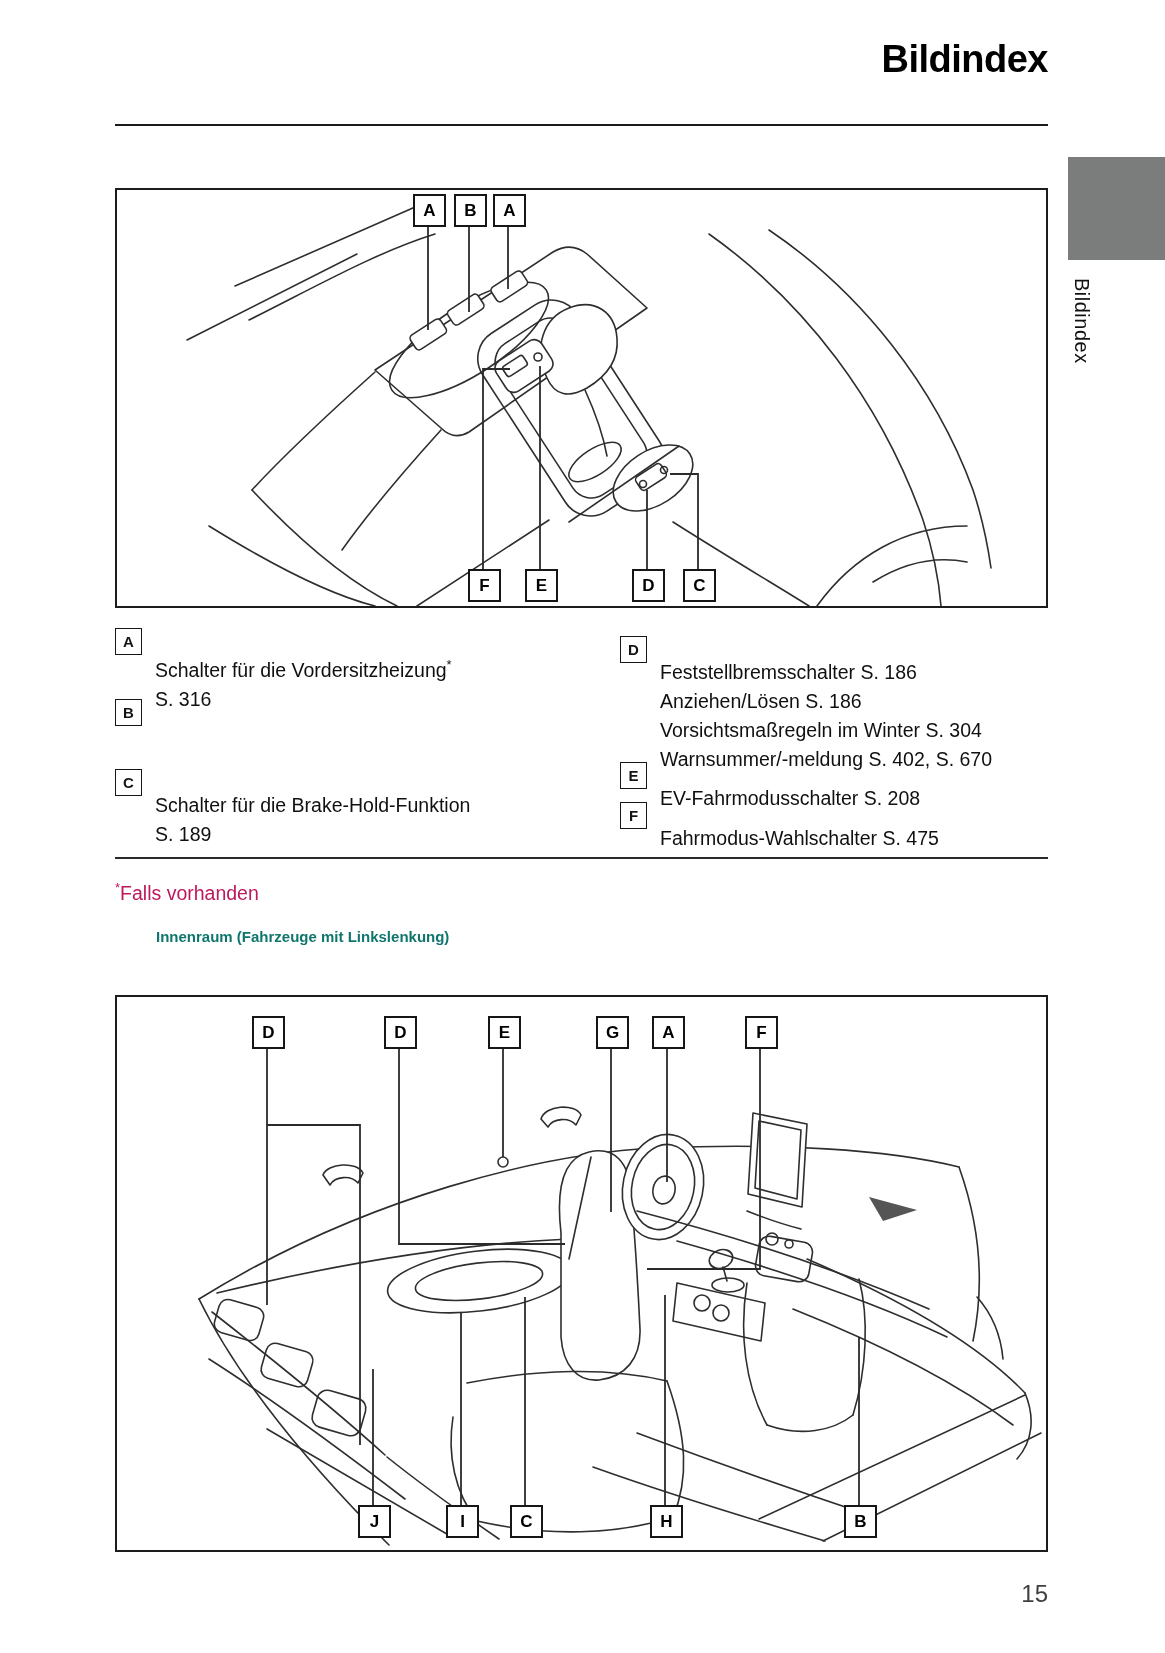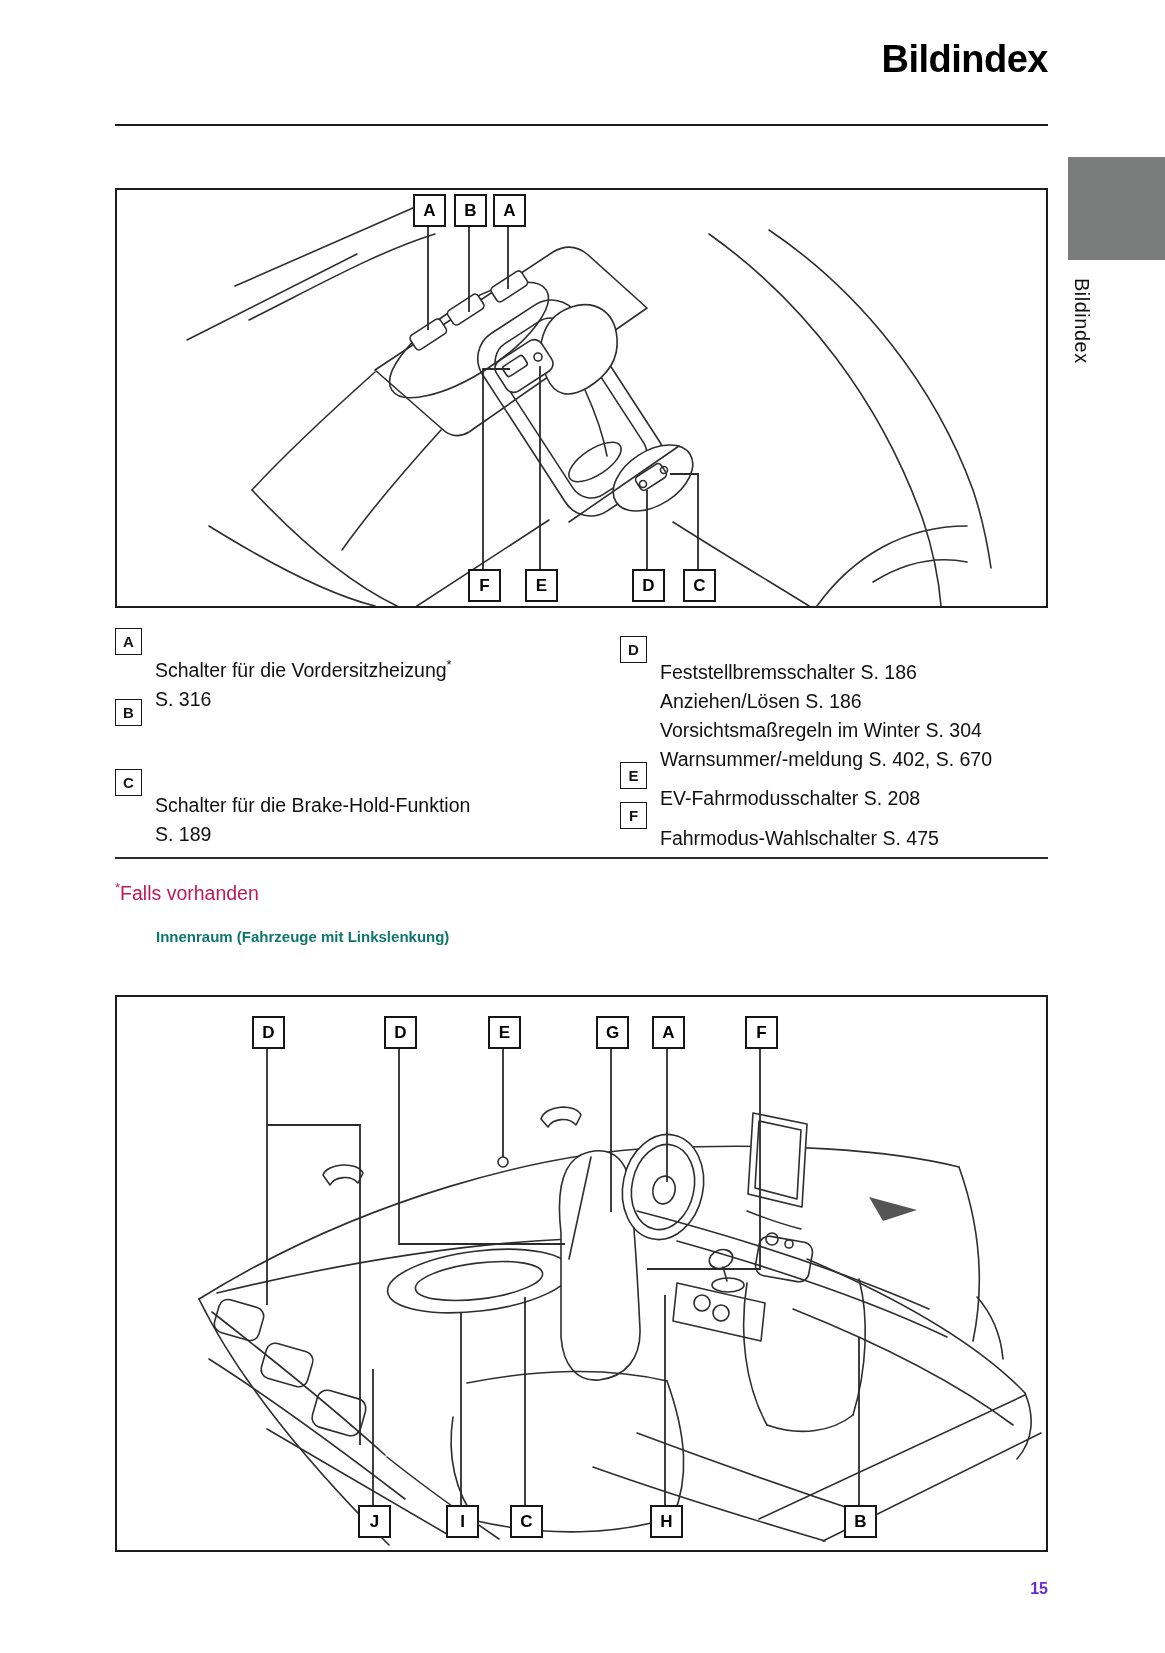--- a/index.html
+++ b/index.html
@@ -33,21 +33,21 @@
   .lg-box{
     width:25px;height:25px;border:1.6px solid #161616;background:#fff;flex:0 0 auto;
     display:flex;align-items:center;justify-content:center;
     font-size:15px;font-weight:bold;margin-right:13px;margin-top:2px;
   }
   .lg-text{font-size:19.5px;line-height:29px;color:#101010;margin-top:24px;}
   .lg-text sup{font-size:13px;}
   .footnote{left:115px;top:880px;font-size:19.5px;color:#be185d;}
   .footnote sup{font-size:13px;}
   .section-heading{left:115px;top:928px;font-size:15px;font-weight:bold;color:#0f766e;margin-left:41px;}
-  .page-number{right:117px;top:1580px;font-size:16px;font-weight:bold;color:#6d28d9;}
+  .page-number{right:117px;top:1580px;font-size:24px;font-weight:normal;color:#404040;}
   .art{stroke:#2e2e2e;fill:none;stroke-width:1.6;stroke-linecap:round;stroke-linejoin:round;}
   .artw{stroke:#2e2e2e;fill:#ffffff;stroke-width:1.6;stroke-linejoin:round;}
   .leader{stroke:#2b2b2b;fill:none;stroke-width:1.8;}
 </style>
 </head>
 <body>
 
 <div class="abs page-title">Bildindex</div>
 <div class="abs rule-top"></div>
 

